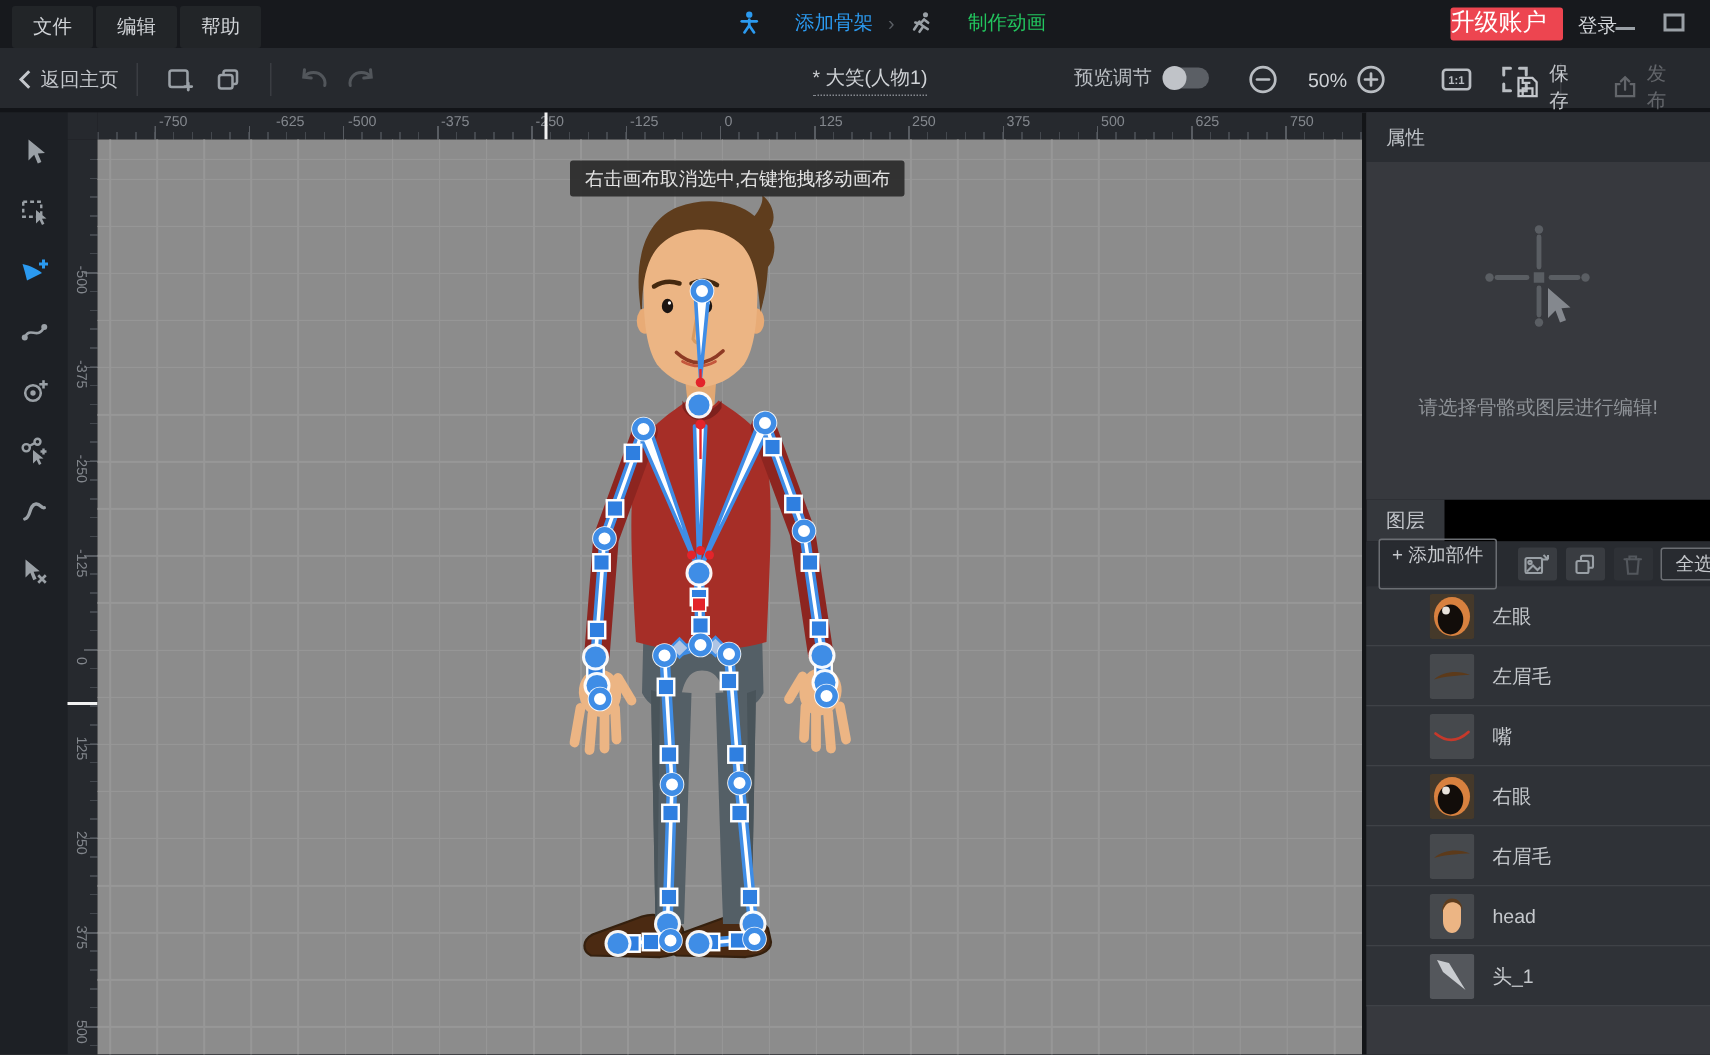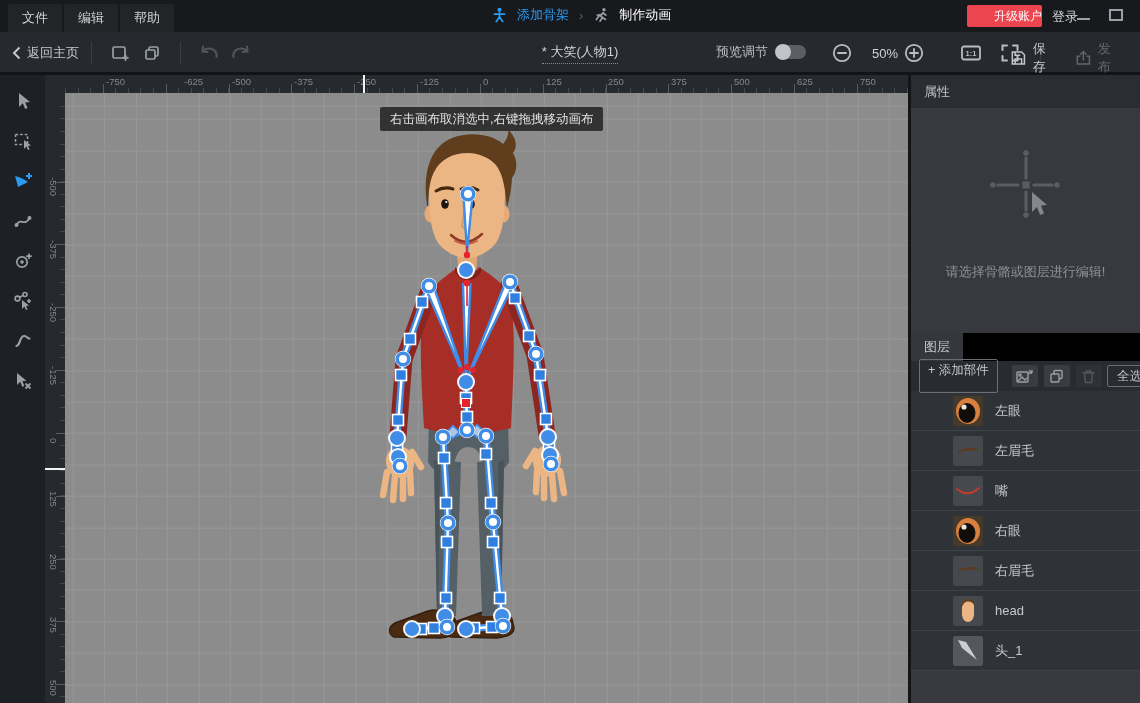--- a/index.html
+++ b/index.html
@@ -5,26 +5,26 @@
   * { margin:0; padding:0; box-sizing:border-box; }
   html,body { width:1140px; height:703px; overflow:hidden; background:#17191d;
     font-family:"Liberation Sans","DejaVu Sans",sans-serif; }
   #app { position:relative; width:1140px; height:703px; background:#17191d; color:#c8cbd0; }
 
   
   .menubar { position:absolute; left:0; top:0; width:1140px; height:32px; background:#17191d; }
   .menus { position:absolute; left:8px; top:4px; display:flex; }
   .menu-item { padding:5px 14px; margin-right:2px; font-size:13px; color:#cfd2d6; background:#222528; border-radius:2px; cursor:default; }
   .crumbs { position:absolute; left:492px; top:6px; display:flex; align-items:center; font-size:13px; }
-  .crumb { display:flex; align-items:center; gap:10px; }
+  .crumb { display:flex; align-items:center; gap:23px; }
   .crumb.active { color:#2b9af0; }
-  .crumb.idle { color:#ffffff;text-align:right; }
+  .crumb.idle { color:#22c55e;text-align:right; }
   .crumb-sep { color:#5a5e64; margin:0 10px; font-size:13px; }
   .upgrade-btn { position:absolute; left:967px; top:5px; width:75px; height:22px; background:#ed4550; color:#fff;
-    font-size:12px; text-align:right; line-height:22px; border-radius:2px; }
+    font-size:16px; text-align:left; line-height:22px; border-radius:2px; }
   .login { position:absolute; left:1052px; top:8px; font-size:13px; color:#d4d7db; }
   .win-min { position:absolute; left:1077px; top:18px; width:13px; height:2px; background:#9aa0a6; }
   .win-max { position:absolute; left:1109px; top:9px; width:14px; height:12px; border:2px solid #9aa0a6; }
 
   
   .toolbar { position:absolute; left:0; top:32px; width:1140px; height:43px; background:#26292e; border-bottom:3px solid #121418; }
   .tb-left { position:absolute; left:12px; top:8px; display:flex; align-items:center; }
   .back { display:flex; align-items:center; gap:6px; font-size:13px; color:#c4c7cc; }
   .tb-divider { width:1px; height:22px; background:#3a3d42; margin:0 12px; }
   .tb-icon { width:26px; height:26px; display:flex; align-items:center; justify-content:center; margin:0 3px; }

